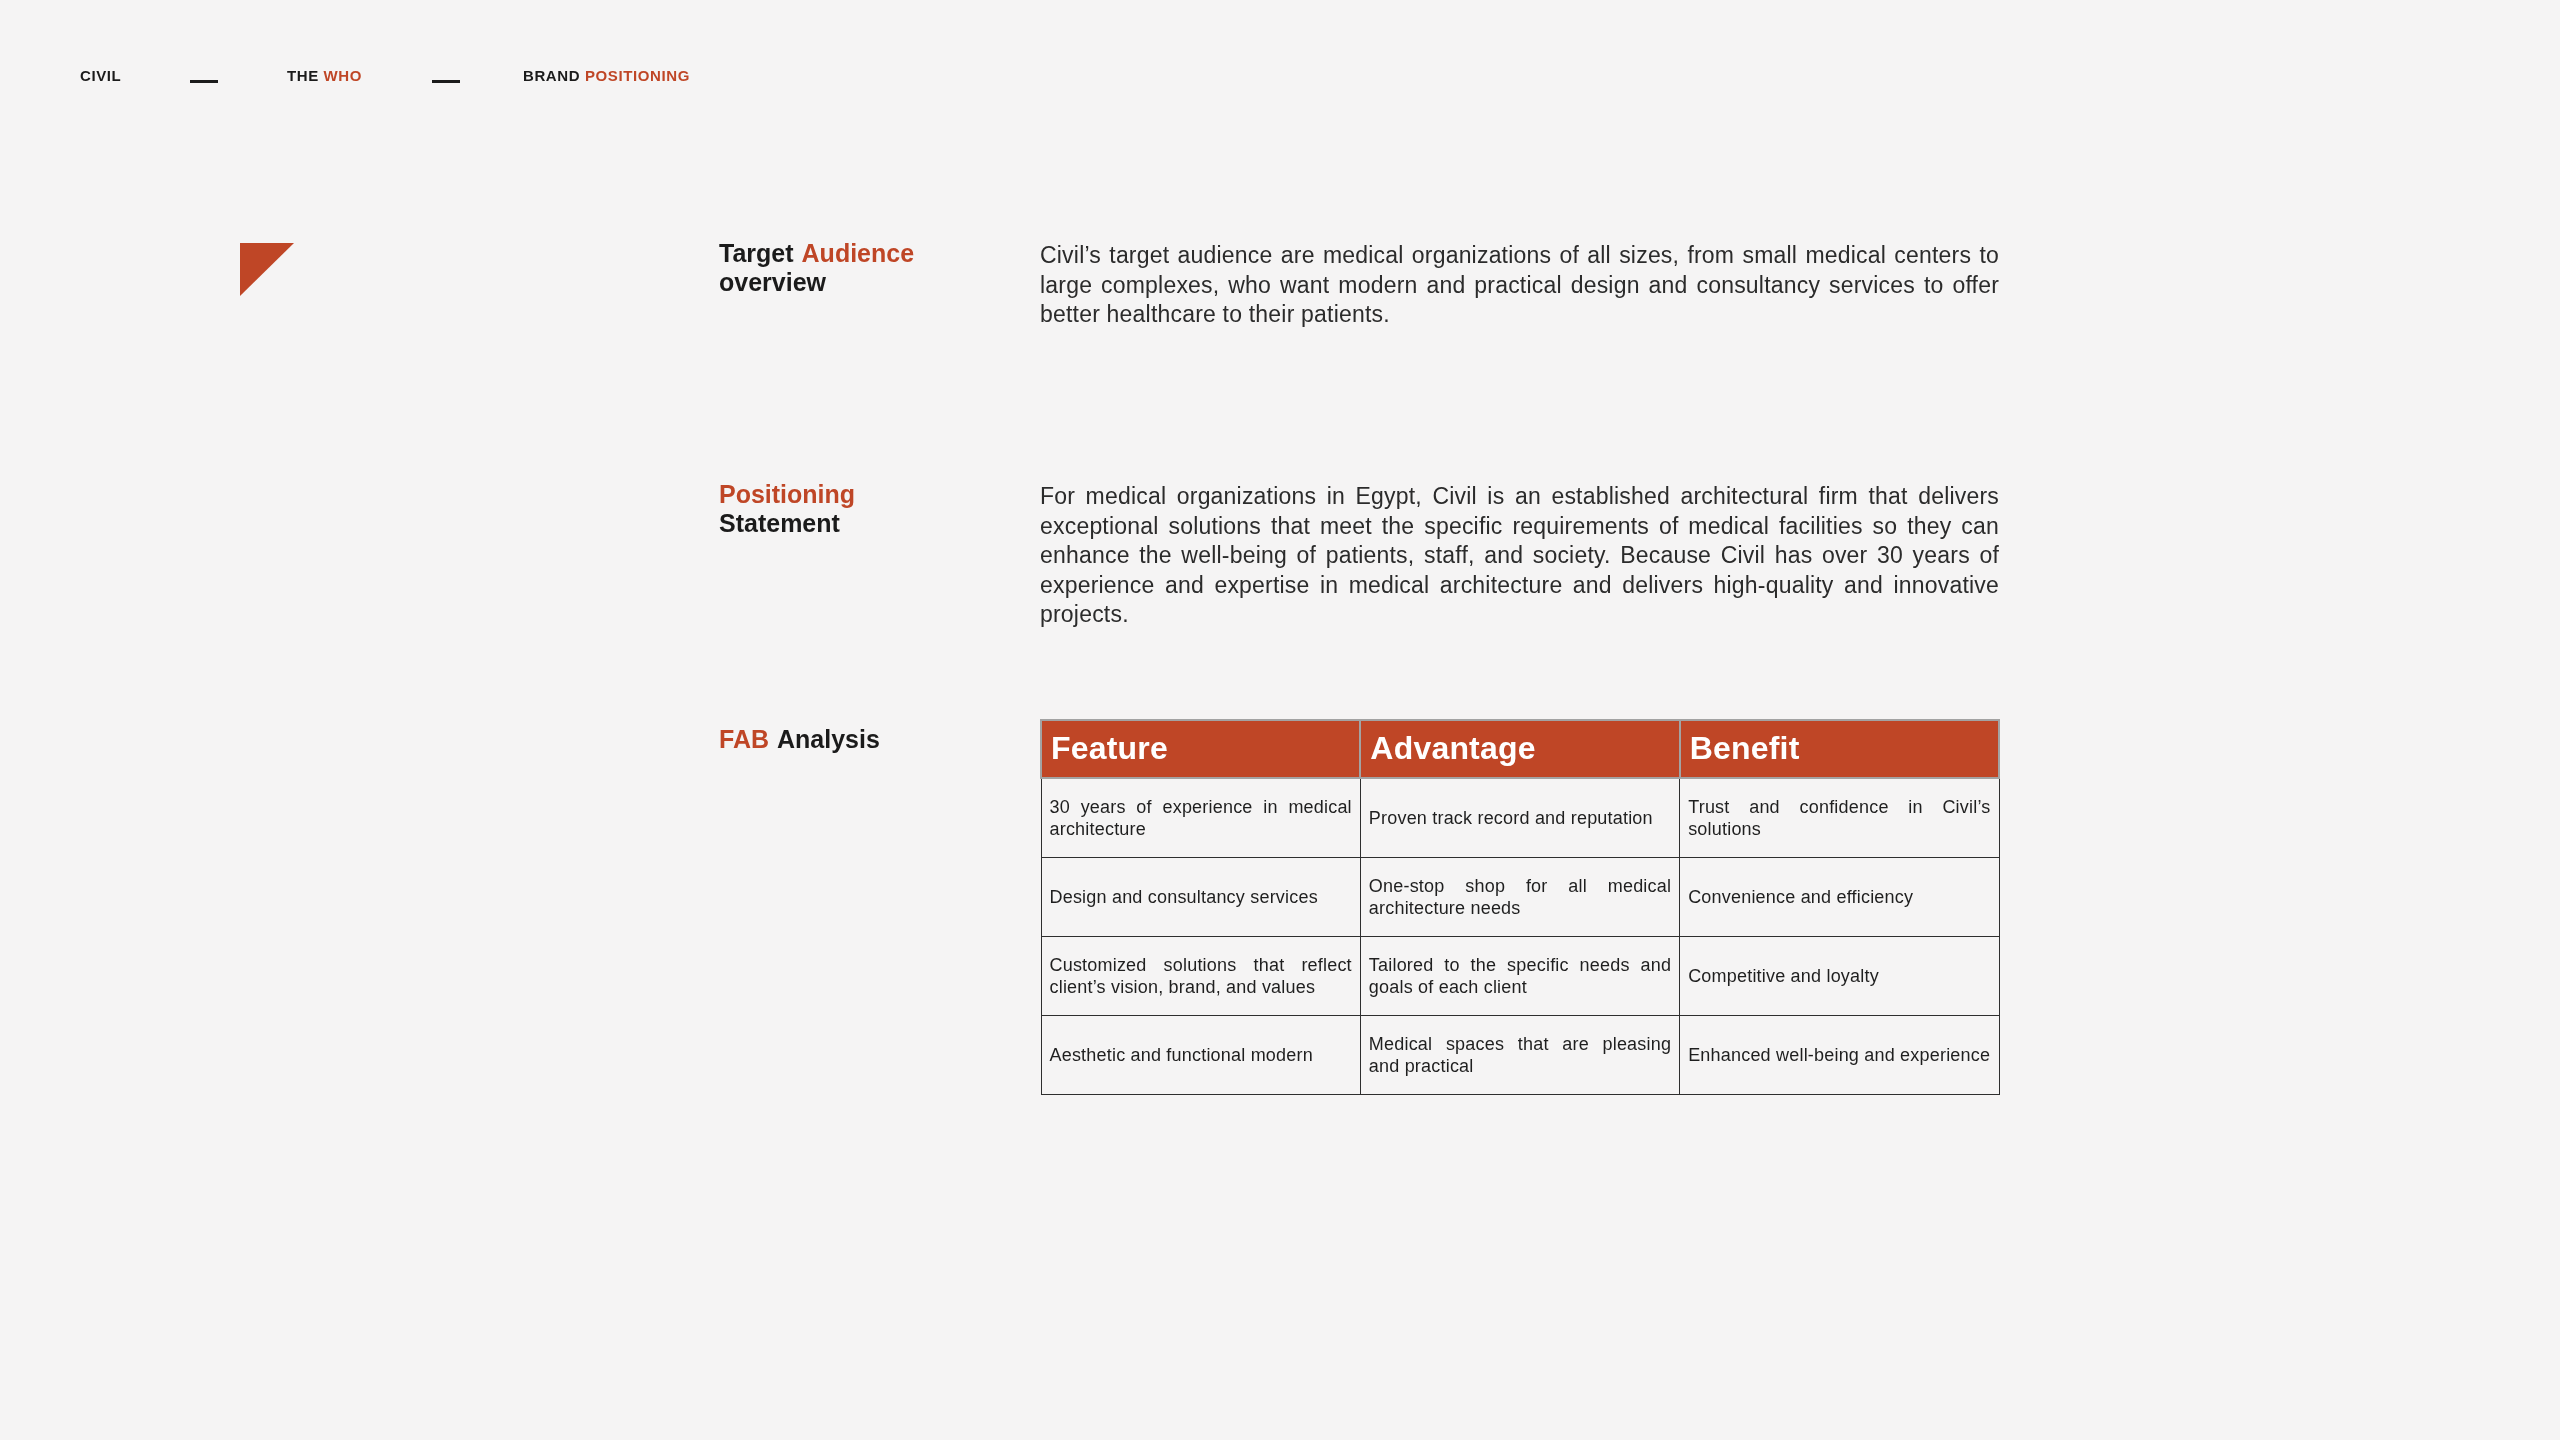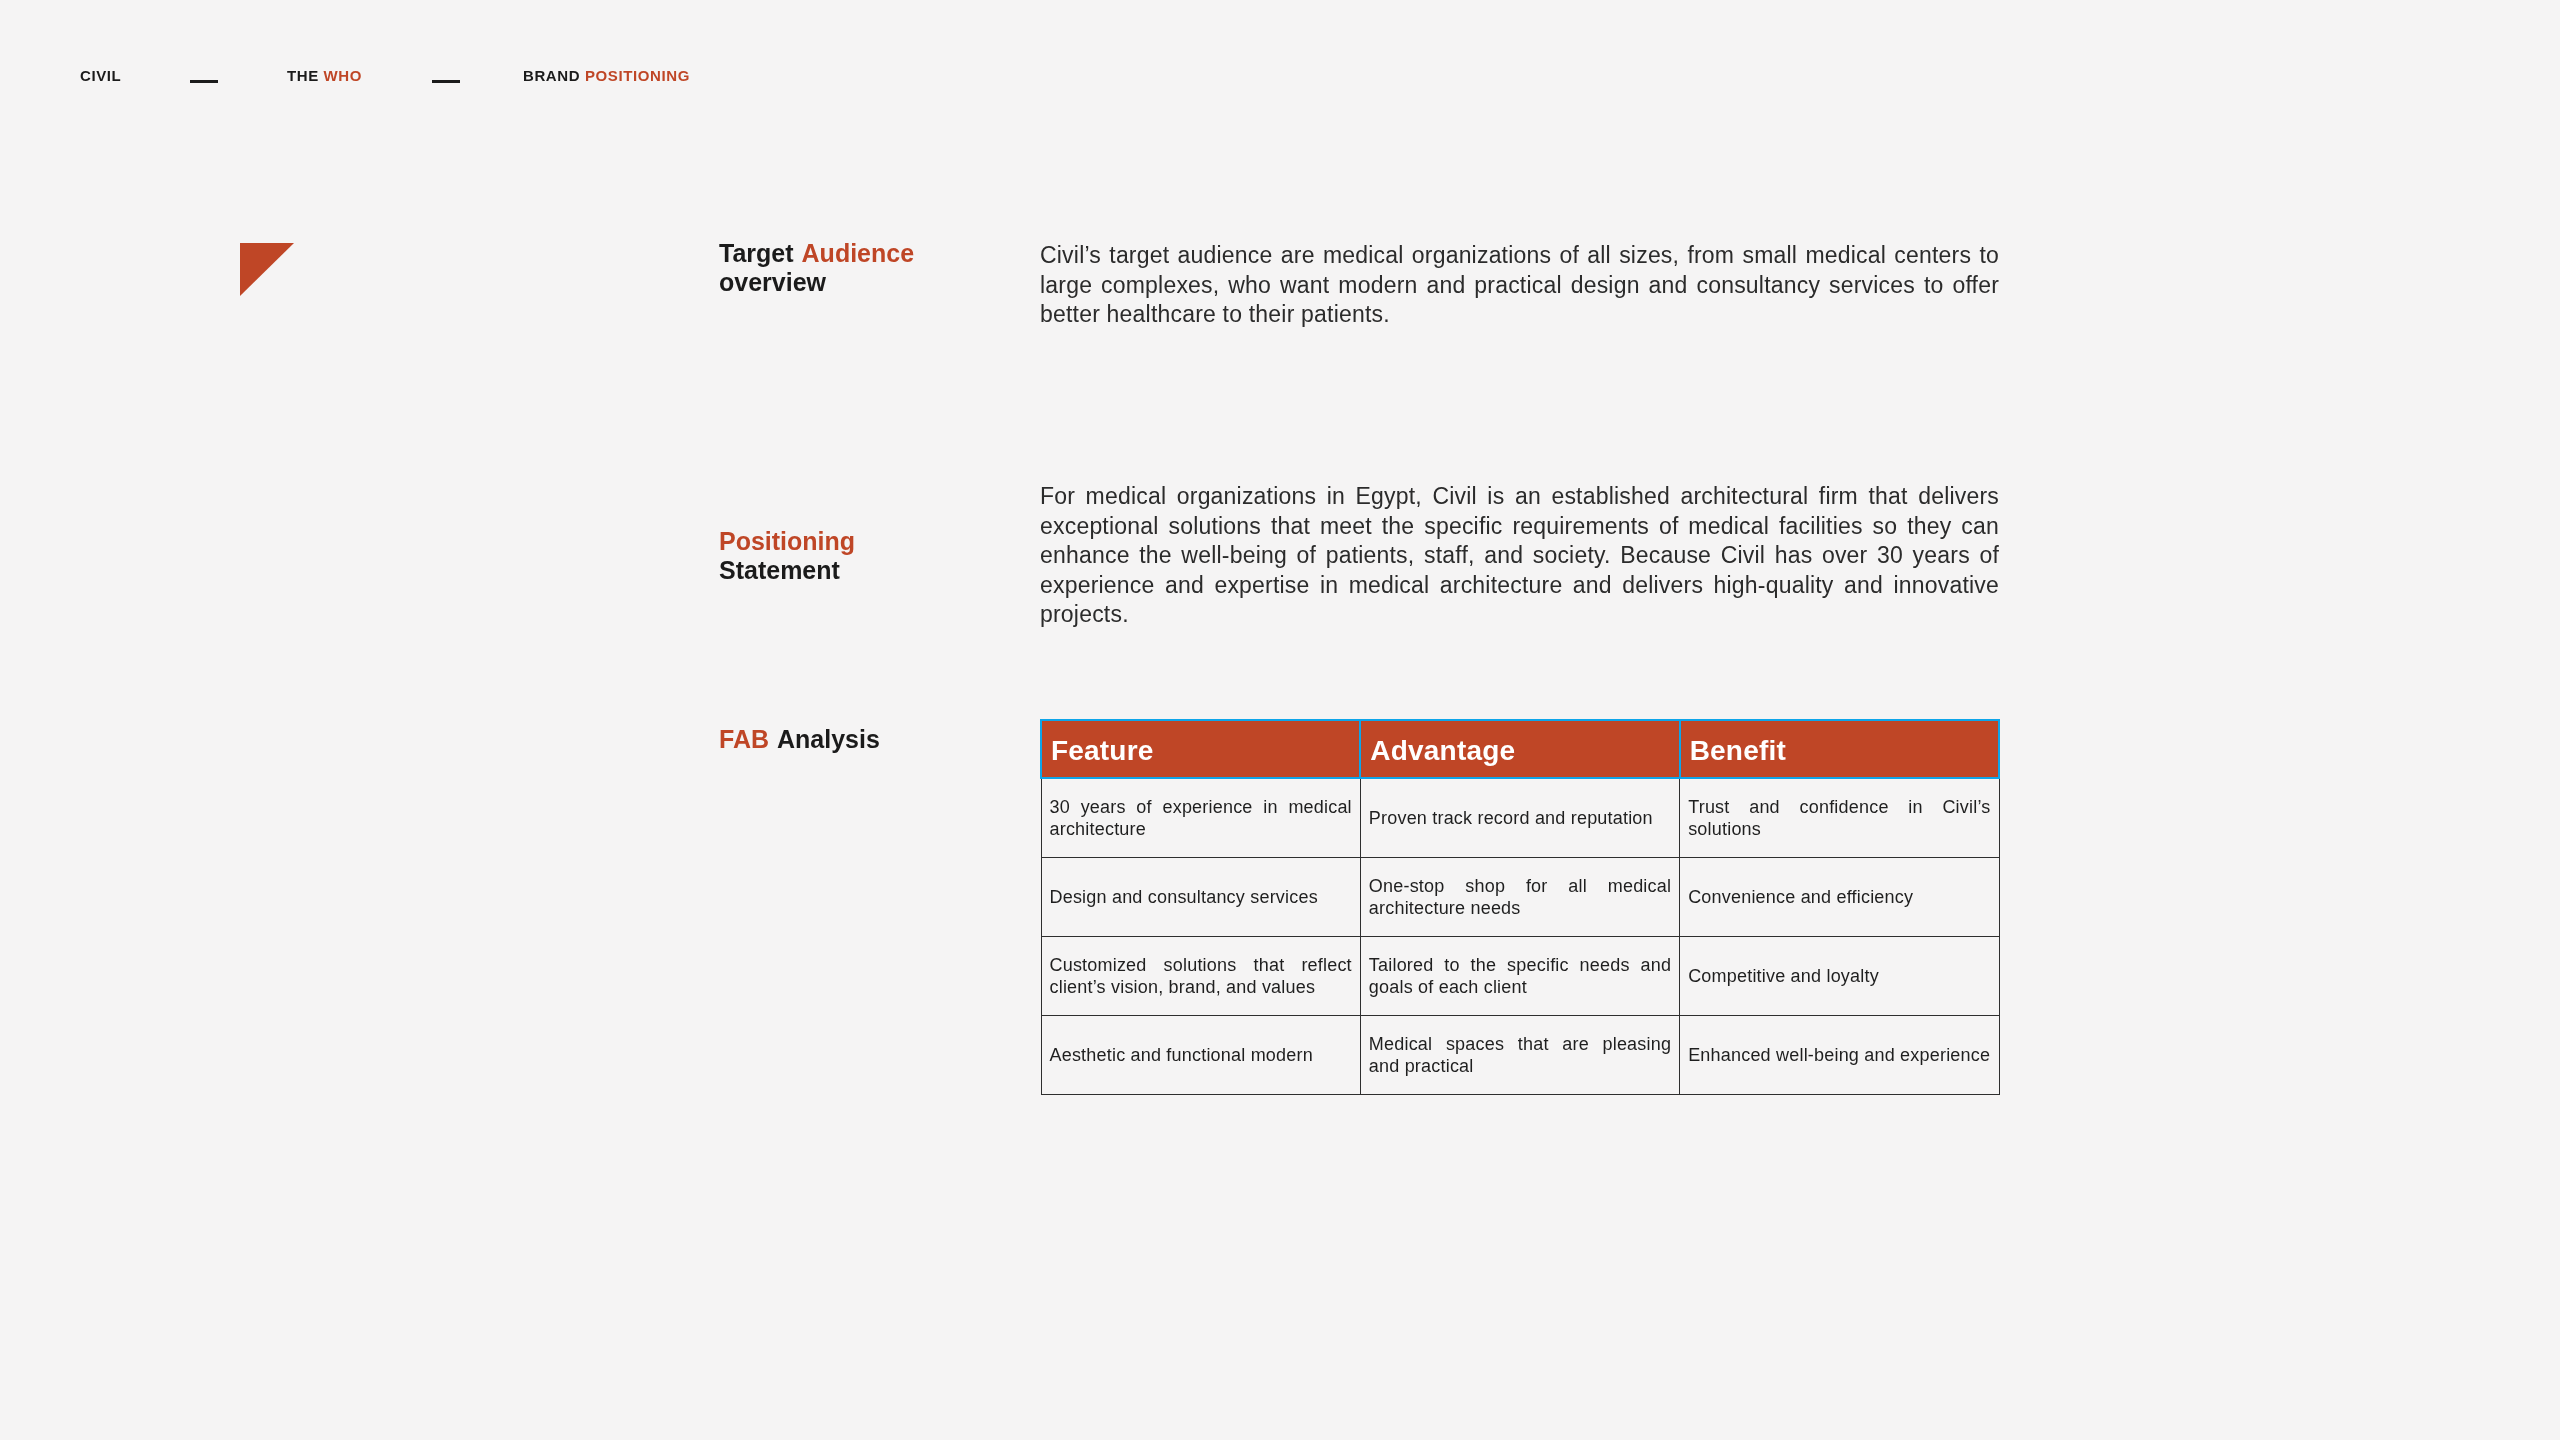--- a/index.html
+++ b/index.html
@@ -14,21 +14,21 @@
   html, body { margin: 0; padding: 0; }
   body {
     width: 2560px;
     height: 1440px;
     position: relative;
     overflow: hidden;
     background: var(--bg);
     font-family: "Liberation Sans", sans-serif;
     color: var(--ink);
   }
-  .accent { color: var(--accent); margin-top: 47px; }
+  .accent { color: var(--accent); }
 
   
   .bc-item {
     position: absolute;
     top: 66px;
     font-size: 15px;
     font-weight: 700;
     letter-spacing: 0.6px;
     line-height: 20px;
     color: var(--ink);
@@ -84,27 +84,27 @@
     position: absolute;
     left: 1040px;
     top: 719px;
     width: 960px;
     border-collapse: collapse;
     table-layout: fixed;
   }
   .fab-table th {
     background: var(--accent);
     color: var(--headerText);
-    font-size: 28px;
+    font-size: 32px;
     font-weight: 700;
     text-align: left;
     vertical-align: bottom;
     height: 58px;
     padding: 0 8px 10px 9px;
-    border: 2px solid #0ea5e9;
+    border: 2px solid #a3a3a3;
     letter-spacing: 0.2px;
   }
   .fab-table td {
     height: 79px;
     border: 1.5px solid var(--tableBorder);
     padding: 6px 8px 6px 8px;
     font-size: 18px;
     line-height: 22px;
     color: #1F1F1F;
     vertical-align: middle;

